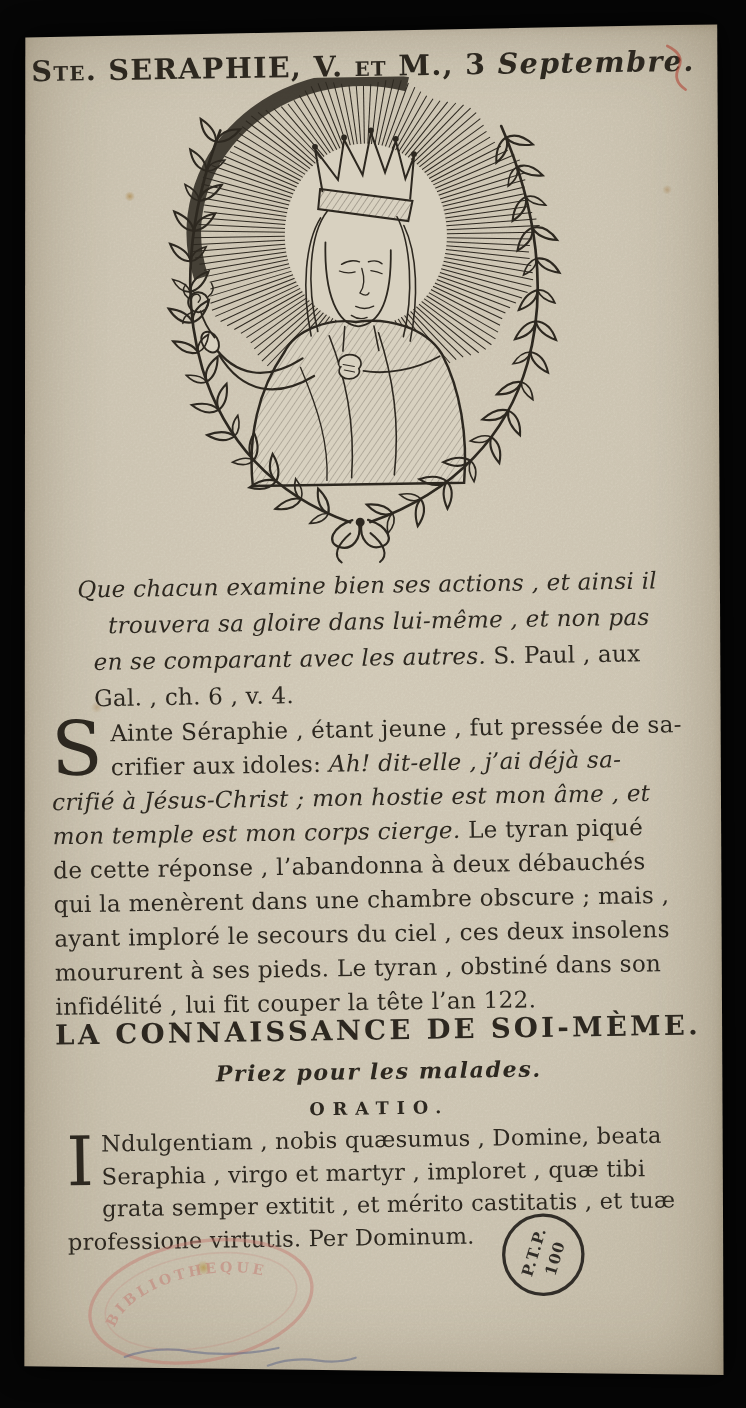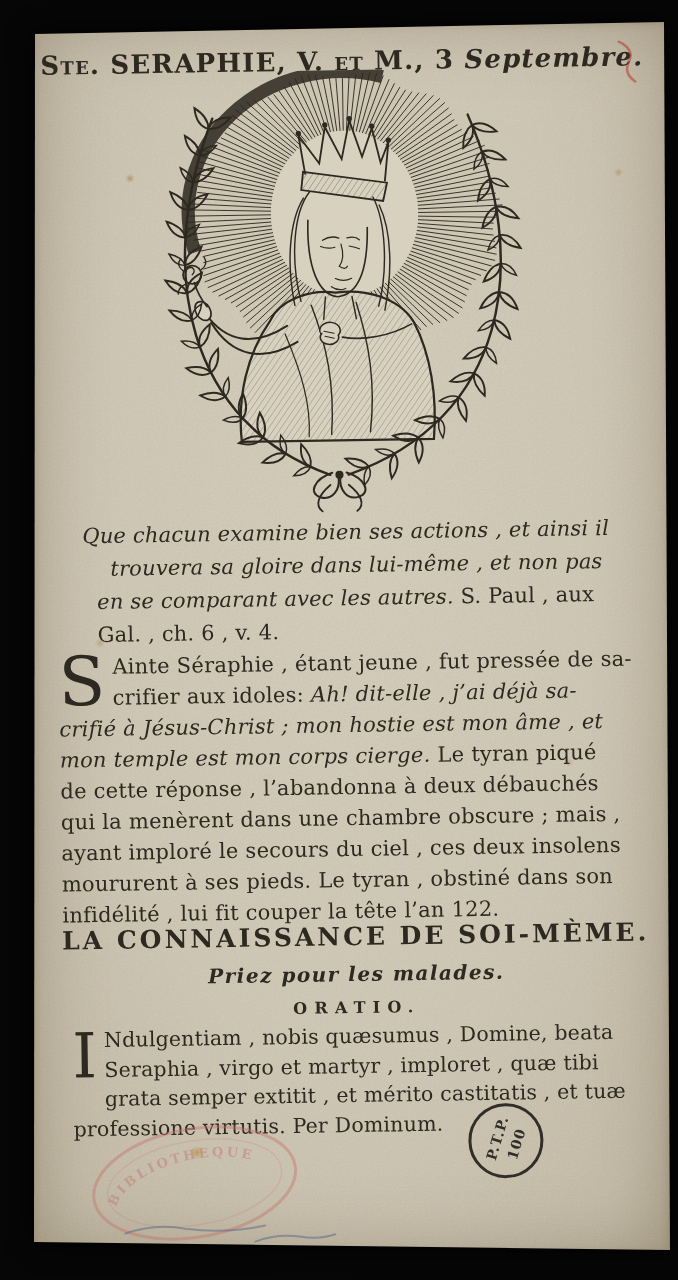--- a/index.html
+++ b/index.html
@@ -2,21 +2,21 @@
 <html style="--background: #060606; --paper: #d8d1c0; --ink: #2d2820; --stamp-red: #c2746c; --stamp-black: #211e1a; --pencil: #5a6488;"><head>
 <meta charset="utf-8">
 <style>
   html,body{margin:0;padding:0;}
   body{
     width:678px;height:1280px;position:relative;overflow:hidden;
     background:var(--background,#060606);
     font-family:"DejaVu Serif","Liberation Serif",serif;
     color:var(--ink,#2d2820);
   }
-  .paper-wrap{position:absolute;left:32px;top:22px;width:638px;height:1232px;
+  .paper-wrap{position:absolute;left:20px;top:22px;width:638px;height:1232px;
     filter:drop-shadow(0 0 14px rgba(0,0,0,.9));}
   .paper{
     position:absolute;inset:0;
     background:
       radial-gradient(ellipse at 50% 40%, #ded7c6 0%, #d8d1c0 55%, #cdc5b2 88%, #c3bba7 100%);
     clip-path:polygon(3px 12px, 632px 0px, 638px 1228px, 2px 1220px);
     box-shadow:inset 0 0 70px rgba(115,100,75,.40), inset 0 0 10px rgba(115,95,65,.35);
   }
   .grain{position:absolute;inset:0;opacity:.5;mix-blend-mode:multiply;pointer-events:none;}
   .content{position:absolute;inset:0;transform:rotate(-0.9deg);transform-origin:50% 50%;}

